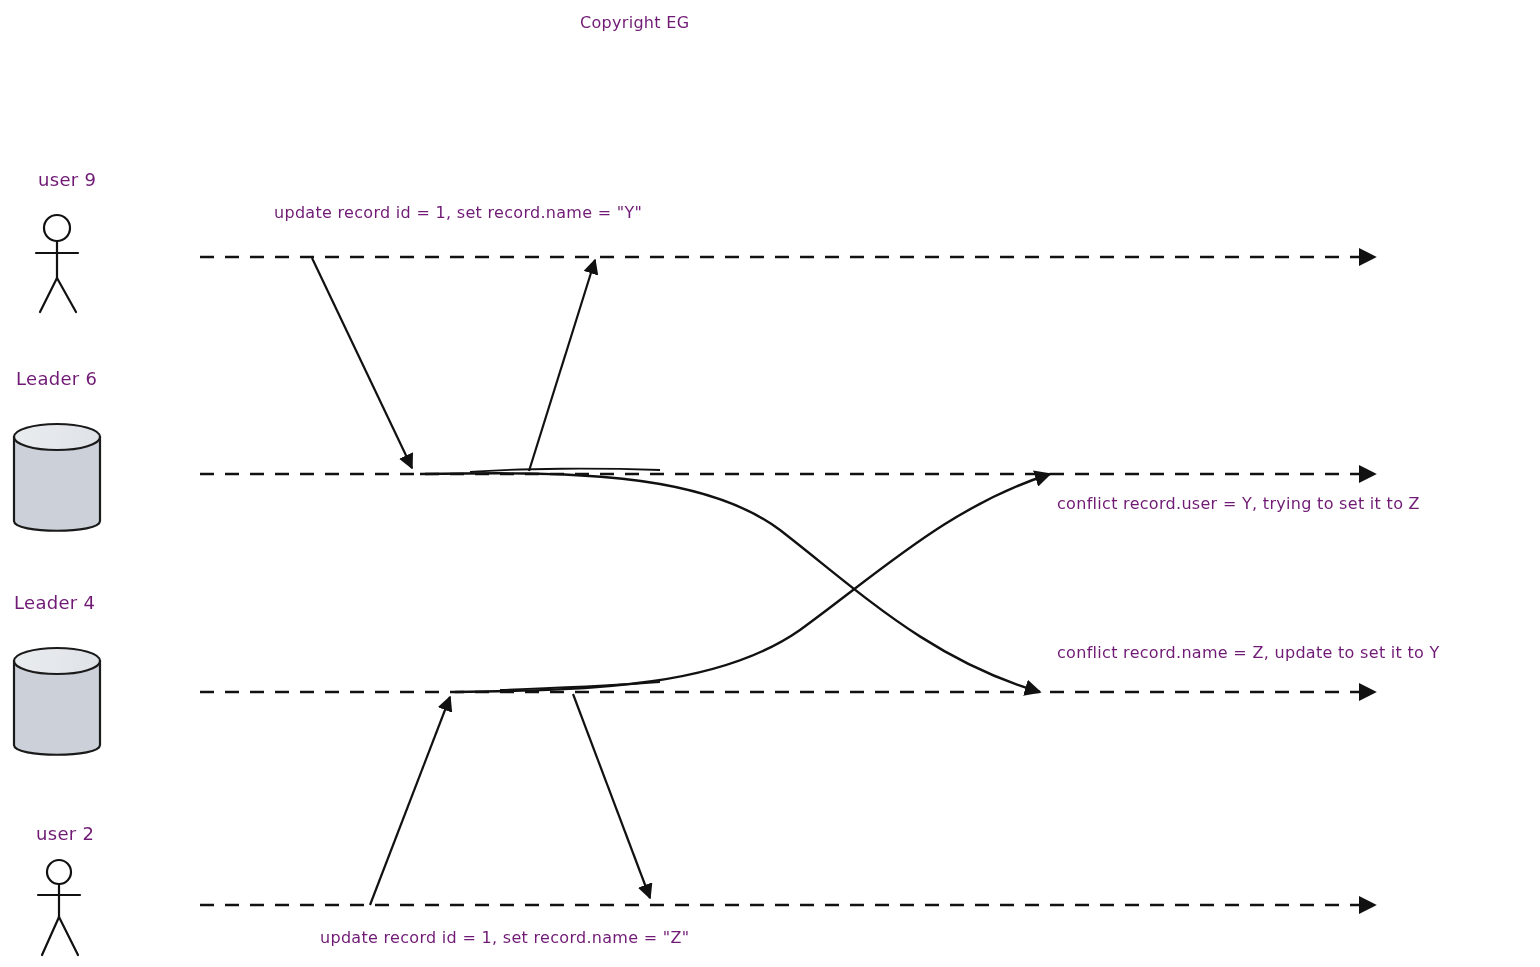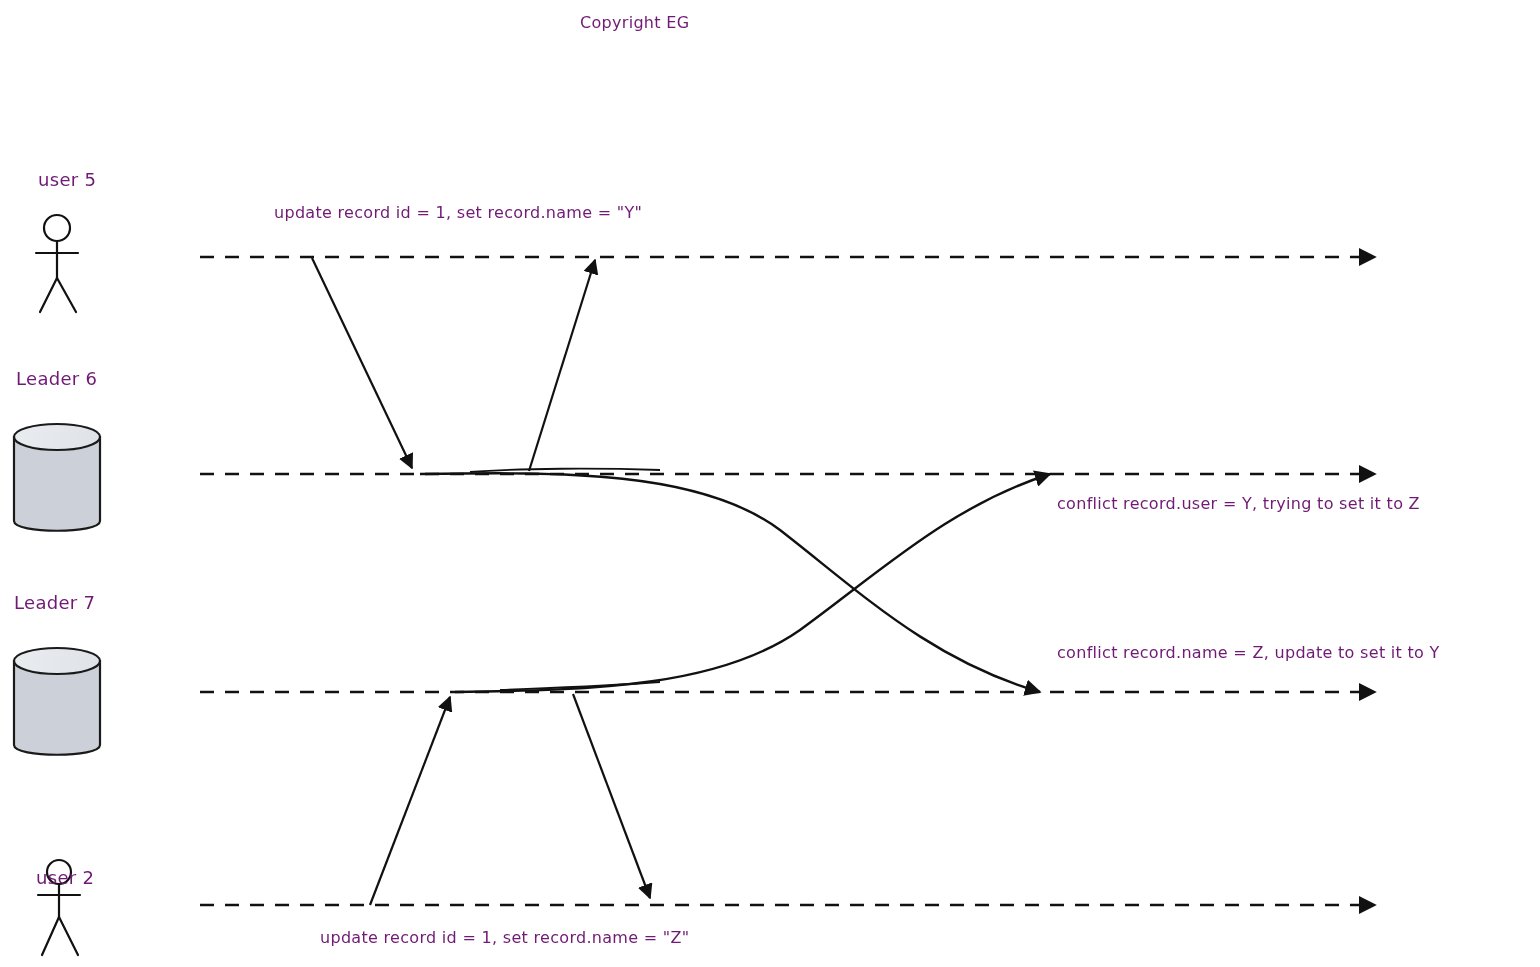--- a/index.html
+++ b/index.html
@@ -98,27 +98,27 @@
 
   <path d="M 420 474 C 560 472, 700 470, 780 530 C 860 592, 930 660, 1040 692" stroke="#111111" stroke-width="2.4" fill="none" marker-end="url(#arrow)"></path>
   <path d="M 455 692 C 600 690, 720 686, 800 630 C 880 572, 950 506, 1050 474" stroke="#111111" stroke-width="2.4" fill="none" marker-end="url(#arrow)"></path>
 
   <path d="M 470 472 C 520 468, 600 468, 660 470" stroke="#111111" stroke-width="1.8" fill="none"></path>
   <path d="M 500 690 C 550 688, 610 686, 660 682" stroke="#111111" stroke-width="1.8" fill="none"></path>
 </svg>
 
 <div class="lbl lbl-title" style="left:580px; top:13px;">Copyright EG</div>
 
-<div class="lbl lbl-actor" style="left:38px; top:169px;">user 5</div>
+<div class="lbl lbl-actor" style="left:38px; top:169px;">user 9</div>
 
 <div class="lbl lbl-actor" style="left:16px; top:368px;">Leader 6</div>
 
-<div class="lbl lbl-actor" style="left:14px; top:592px;">Leader 7</div>
+<div class="lbl lbl-actor" style="left:14px; top:592px;">Leader 4</div>
 
-<div class="lbl lbl-actor" style="left:36px; top:823px;margin-top:44px;">user 2</div>
+<div class="lbl lbl-actor" style="left:36px; top:823px;">user 2</div>
 
 <div class="lbl msg" style="left:274px; top:203px;">update record id = 1, set record.name = "Y"</div>
 
 <div class="lbl msg" style="left:1057px; top:494px;">conflict  record.user = Y, trying to set it to Z</div>
 
 <div class="lbl msg" style="left:1057px; top:643px;">conflict  record.name = Z, update to set it to Y</div>
 
 <div class="lbl msg" style="left:320px; top:928px;">update record id = 1, set record.name = "Z"</div>
 
 </body></html>

